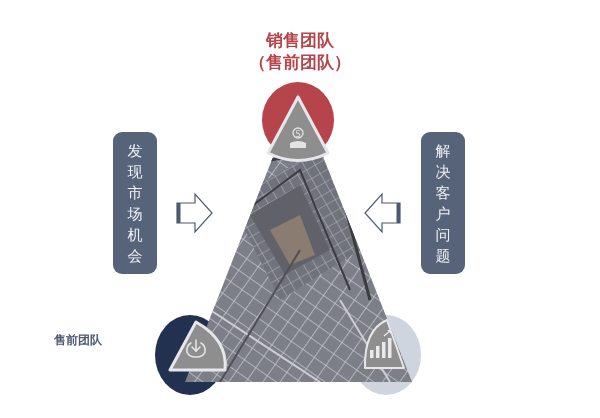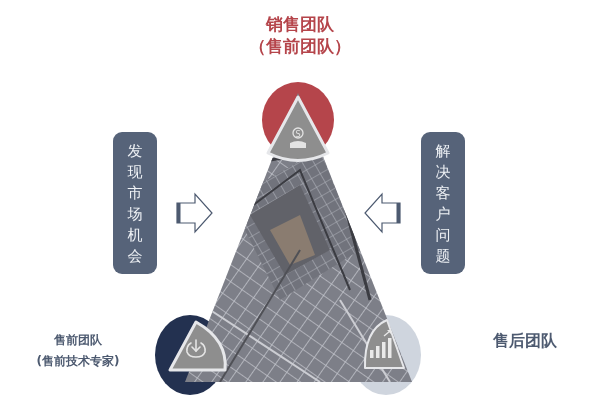--- a/index.html
+++ b/index.html
@@ -1,19 +1,19 @@
 <!DOCTYPE html>
 <html><head>
 <meta charset="utf-8">
 <style>
   html,body{margin:0;padding:0;background:#ffffff;}
   body{width:600px;height:418px;position:relative;overflow:hidden;font-family:"DejaVu Sans","Liberation Sans",sans-serif;}
   .abs{position:absolute;}
   .title{text-align:center;font-weight:bold;letter-spacing:0px;}
-  .top-title{left:220px;top:13px;width:160px;color:#b5454b;font-size:17px;line-height:22px;}
+  .top-title{left:220px;top:29px;width:160px;color:#b5454b;font-size:17px;line-height:22px;}
   .left-title{left:8px;top:330px;width:140px;color:#4d5a70;font-size:12px;line-height:21px;}
   .right-title{left:450px;top:330px;width:150px;color:#4d5a70;font-size:16px;line-height:21px;}
   .vbox{background:#566379;border-radius:9px;color:#eef1f5;display:flex;flex-direction:column;align-items:center;justify-content:space-around;font-family:"DejaVu Serif","Liberation Serif",serif;font-size:15px;padding:8px 0;box-sizing:border-box;}
   .vbox span{display:block;line-height:18px;}
   .box-left{left:113px;top:132px;width:44px;height:142px;}
   .box-right{left:421px;top:132px;width:44px;height:142px;}
   svg{position:absolute;left:0;top:0;}
 </style>
 </head>
 <body>
@@ -86,25 +86,23 @@
   </g>
 </svg>
 
 <div class="abs title top-title">
   <div>销售团队</div>
   <div>（售前团队）</div>
 </div>
 
 <div class="abs title left-title">
   <div>售前团队</div>
-  <div>(售前技术专家)</div>
 </div>
 
 <div class="abs title right-title">
-  <div>售后团队</div>
 </div>
 
 <div class="abs vbox box-left">
   <span>发</span>
   <span>现</span>
   <span>市</span>
   <span>场</span>
   <span>机</span>
   <span>会</span>
 </div>

